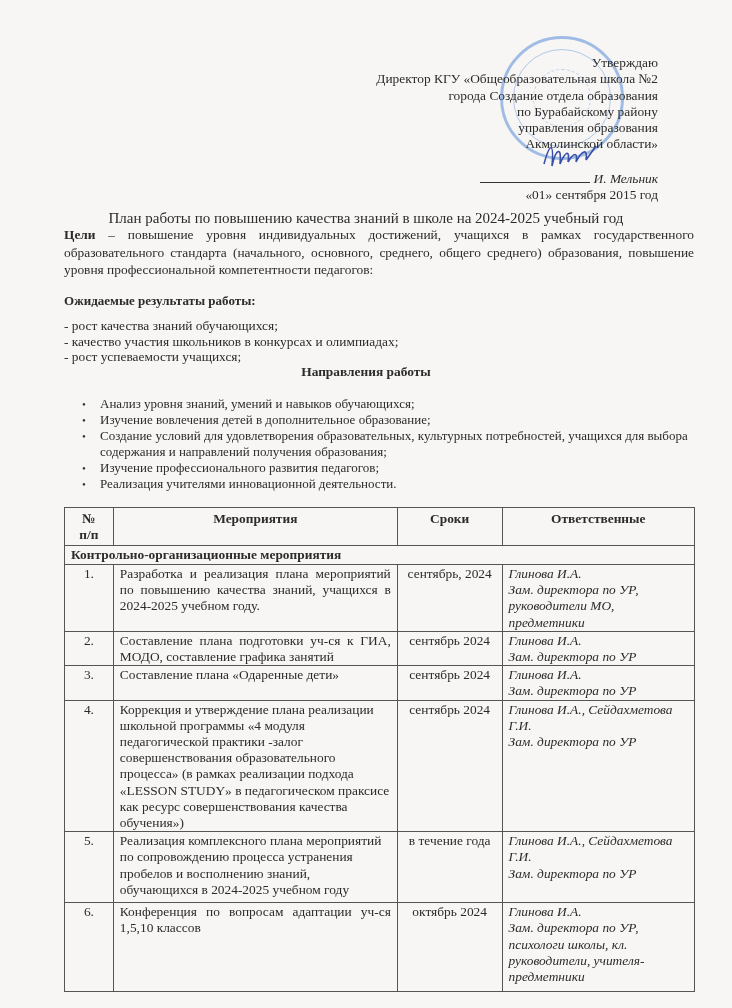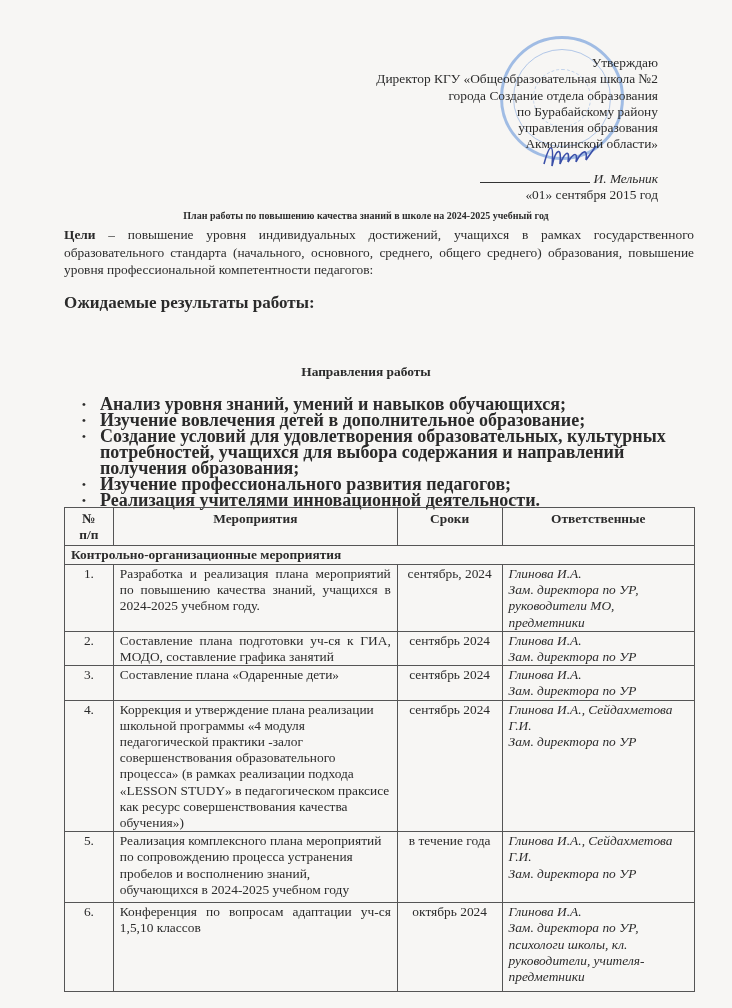--- a/index.html
+++ b/index.html
@@ -32,40 +32,40 @@
       content:""; position:absolute; left:30px; top:30px; right:30px; bottom:30px;
       border-radius:50%; border:1px dashed rgba(90,140,215,0.35);
     }
     .signature {
       position:absolute; left:540px; top:140px; width:60px; height:30px;
     }
 
     
     .title {
       position:absolute; left:0; width:732px; top:210px;
-      text-align:center; font-weight:bold; font-size:10px;
+      text-align:center; font-weight:normal; font-size:15px;
     }
     .goals {
       position:absolute; left:64px; width:630px; top:226px;
       font-size:13.4px; line-height:17.5px; text-align:justify;
     }
     .goals b { font-weight:bold; }
     .expected-head {
-      position:absolute; left:64px; top:293px; font-weight:bold; font-size:17px;
+      position:absolute; left:64px; top:293px; font-weight:bold; font-size:13px;
     }
     .expected-list {
       position:absolute; left:64px; top:318px; font-size:13.4px; line-height:15.5px;
     }
     .directions-head {
       position:absolute; left:0; width:732px; top:364px; text-align:center;
       font-weight:bold; font-size:13.4px;
     }
     .directions {
       position:absolute; left:82px; top:396px; width:610px;
-      font-size:18px; line-height:16px; margin:0; padding:0; list-style:none;font-weight:bold;
+      font-size:13px; line-height:16px; margin:0; padding:0; list-style:none;
     }
     .directions li { position:relative; padding-left:18px; }
     .directions li::before {
       content:"•"; position:absolute; left:0; top:0; font-size:11px;
     }
 
     
     table.plan {
       position:absolute; left:64px; top:507px; width:631px;
       border-collapse:collapse; font-size:13.4px; line-height:16.2px;
@@ -101,20 +101,25 @@
     <span class="line">Акмолинской области»</span>
     <span class="line" style="margin-top:17px;font-style:italic;"><span class="sig-line"></span><span>И. Мельник</span></span>
     <span class="line">«01» сентября 2015 год</span>
   </div>
 
   <div class="title">План работы по повышению качества знаний в школе на 2024-2025 учебный год</div>
 
   <div class="goals"><b>Цели</b><span> – повышение уровня индивидуальных достижений, учащихся в рамках государственного образовательного стандарта (начального, основного, среднего, общего среднего) образования, повышение уровня профессиональной компетентности педагогов:</span></div>
 
   <div class="expected-head">Ожидаемые результаты работы:</div>
+  <div class="expected-list">
+    <div>- рост качества знаний обучающихся;</div>
+    <div>- качество участия школьников в конкурсах и олимпиадах;</div>
+    <div>- рост успеваемости учащихся;</div>
+  </div>
 
   <div class="directions-head">Направления работы</div>
   <ul class="directions">
     <li>Анализ уровня знаний, умений и навыков обучающихся;</li>
     <li>Изучение вовлечения детей в дополнительное образование;</li>
     <li>Создание условий для удовлетворения образовательных, культурных потребностей, учащихся для выбора содержания и направлений получения образования;</li>
     <li>Изучение профессионального развития педагогов;</li>
     <li> Реализация учителями инновационной деятельности.</li>
   </ul>
 

